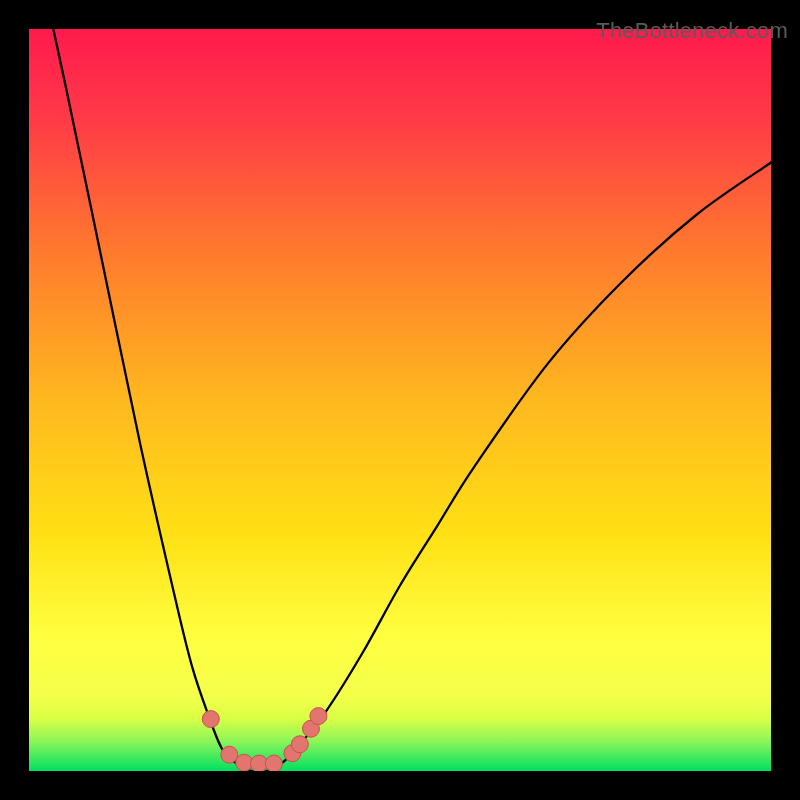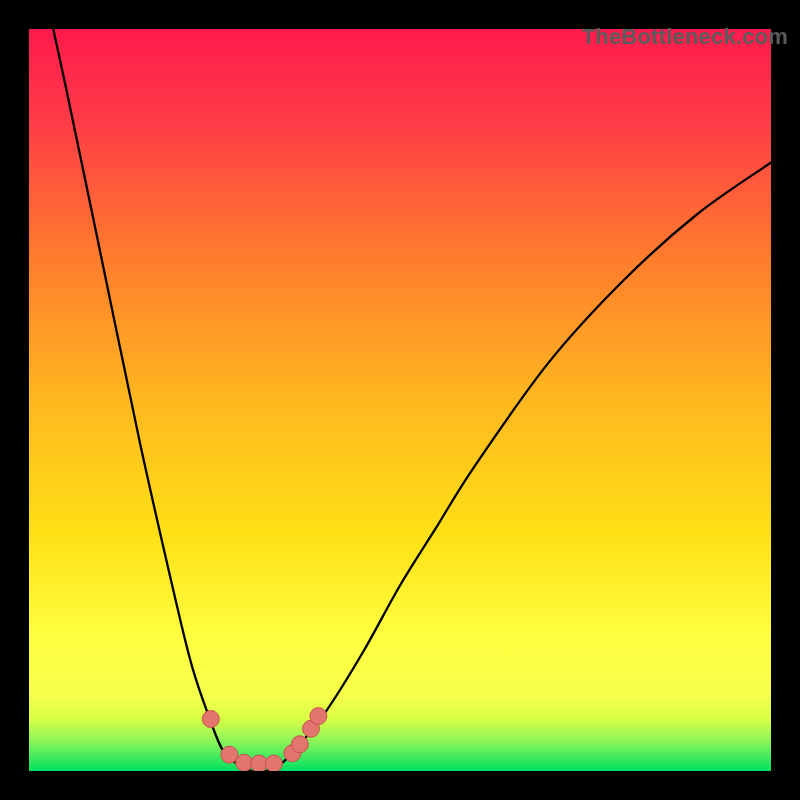--- a/index.html
+++ b/index.html
@@ -27,26 +27,26 @@
     height: 742px;
     overflow: hidden;
   }
   .plot svg {
     position: absolute;
     left: 0;
     top: 0;
   }
   .watermark {
     position: absolute;
-    top: 24px;
+    top: 18px;
     right: 12px;
     color: #5b5b5b;
     font-size: 22px;
     letter-spacing: 0.2px;
-    font-weight: 700;
+    font-weight: 400;
   }
 </style>
 </head>
 <body>
 
 <div class="frame">
 
   <div class="plot">
     <svg viewBox="0 0 742 742" width="742" height="742">
       <defs>

